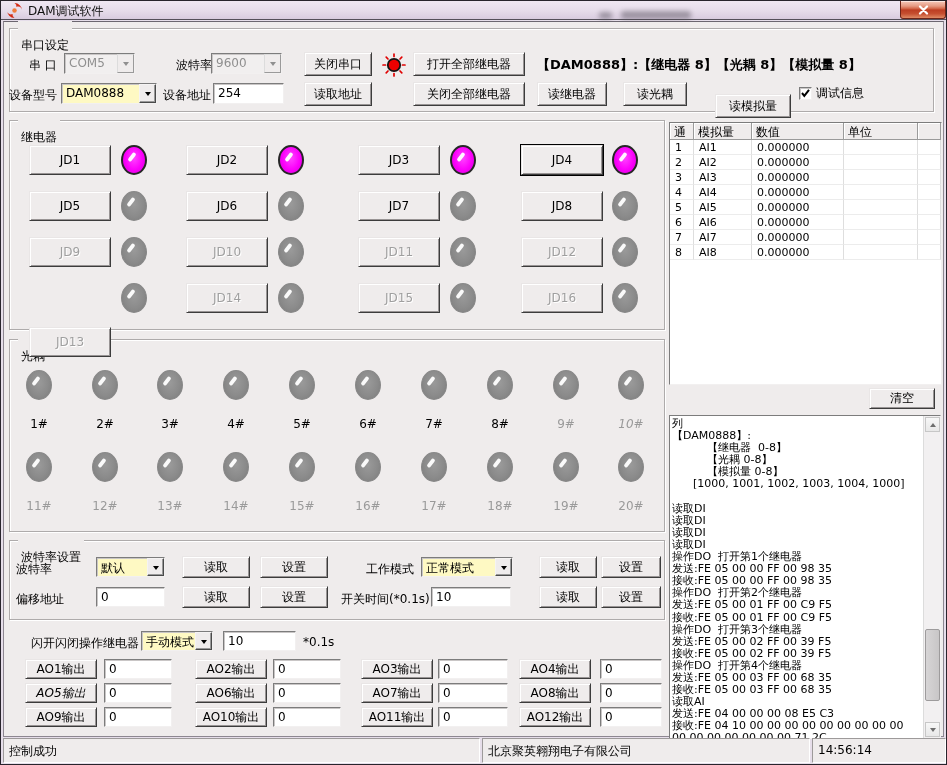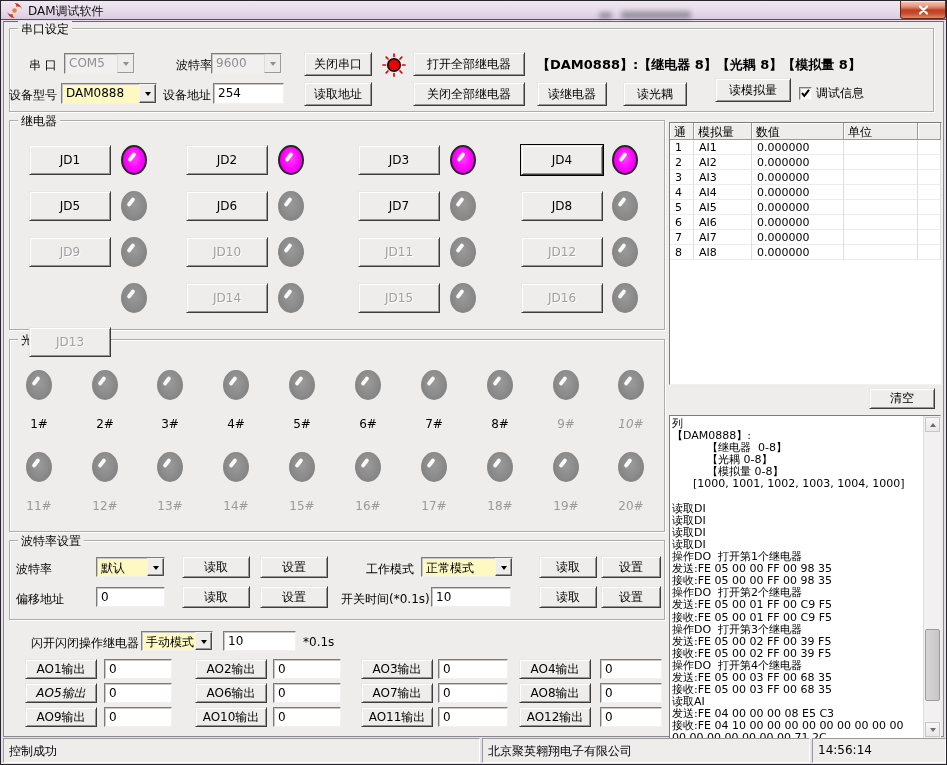--- a/index.html
+++ b/index.html
@@ -23,21 +23,21 @@
     box-shadow:inset 0 1px 0 rgba(255,255,255,.55); }
   
   .client { position:absolute; left:2px; top:20px; width:941px; height:716px;
     background:#efecec; border:1px solid #8d8791; border-top-color:#6c6670; }
   .lbl { position:absolute; font-size:12px; white-space:nowrap; }
   .lbl.bold { font-weight:bold; font-size:13px; }
   .lbl.dim { color:#9a9a9a; }
   
   .groupbox { position:absolute; border:1px solid #aeabab;
     box-shadow:1px 1px 0 #ffffff, inset 1px 1px 0 #ffffff; }
-  .legend { position:absolute; top:-8px; left:8px; background:#efecec; padding:0 3px;
+  .legend { position:absolute; top:-8px; left:8px; background:#efecec; padding:16px 3px;
     font-size:12px; white-space:nowrap; }
   
   .btn { position:absolute; display:flex; align-items:center; justify-content:center;
     background:#efecec; font-size:12px; color:#000; cursor:pointer; white-space:nowrap;
     border:1px solid; border-color:#e9e6e6 #3c3c3c #3c3c3c #e9e6e6;
     box-shadow:inset 1px 1px 0 #ffffff, inset -1px -1px 0 #989494; }
   .btn.default { box-shadow:inset 1px 1px 0 #ffffff, inset -1px -1px 0 #989494, 0 0 0 1px #000; }
   .btn.disabled { color:#9f9f9f; text-shadow:1px 1px 0 #fff; cursor:default; }
   
   .tb { position:absolute; background:#fff; font-size:12px; padding:2px 3px 0 4px;
@@ -163,21 +163,21 @@
       <span class="drop">
           <i></i>
         </span>
     </div>
     <span class="lbl" style="left:159px;top:65px">设备地址</span>
     <div class="tb" style="left:209px;top:61px;width:71px;height:21px">254</div>
     <div class="btn" style="left:300px;top:60px;width:68px;height:24px">读取地址</div>
     <div class="btn" style="left:409px;top:60px;width:112px;height:24px">关闭全部继电器</div>
     <div class="btn" style="left:533px;top:60px;width:70px;height:24px">读继电器</div>
     <div class="btn" style="left:619px;top:60px;width:64px;height:24px">读光耦</div>
-    <div class="btn" style="left:711px;top:56px;width:76px;height:24px">读模拟量</div>
+    <div class="btn" style="left:711px;top:72px;width:76px;height:24px">读模拟量</div>
     <div class="cbwrap" style="left:795px;top:63px">
       <span class="cb">
         <svg width="11" height="11" viewBox="0 0 11 11">
             <path d="M2,5 L4.3,7.8 L9,1.8" stroke="#000" stroke-width="2" fill="none"></path>
           </svg>
       </span>
       <span class="cb-label">调试信息</span>
     </div>
 
     <div class="groupbox" style="left:5px;top:98px;width:656px;height:210px">

